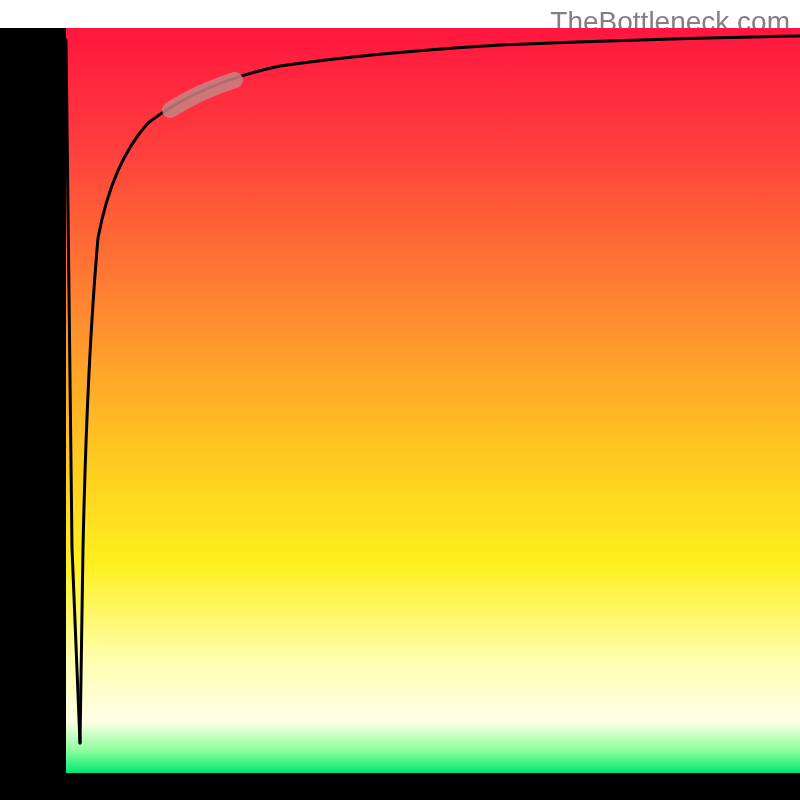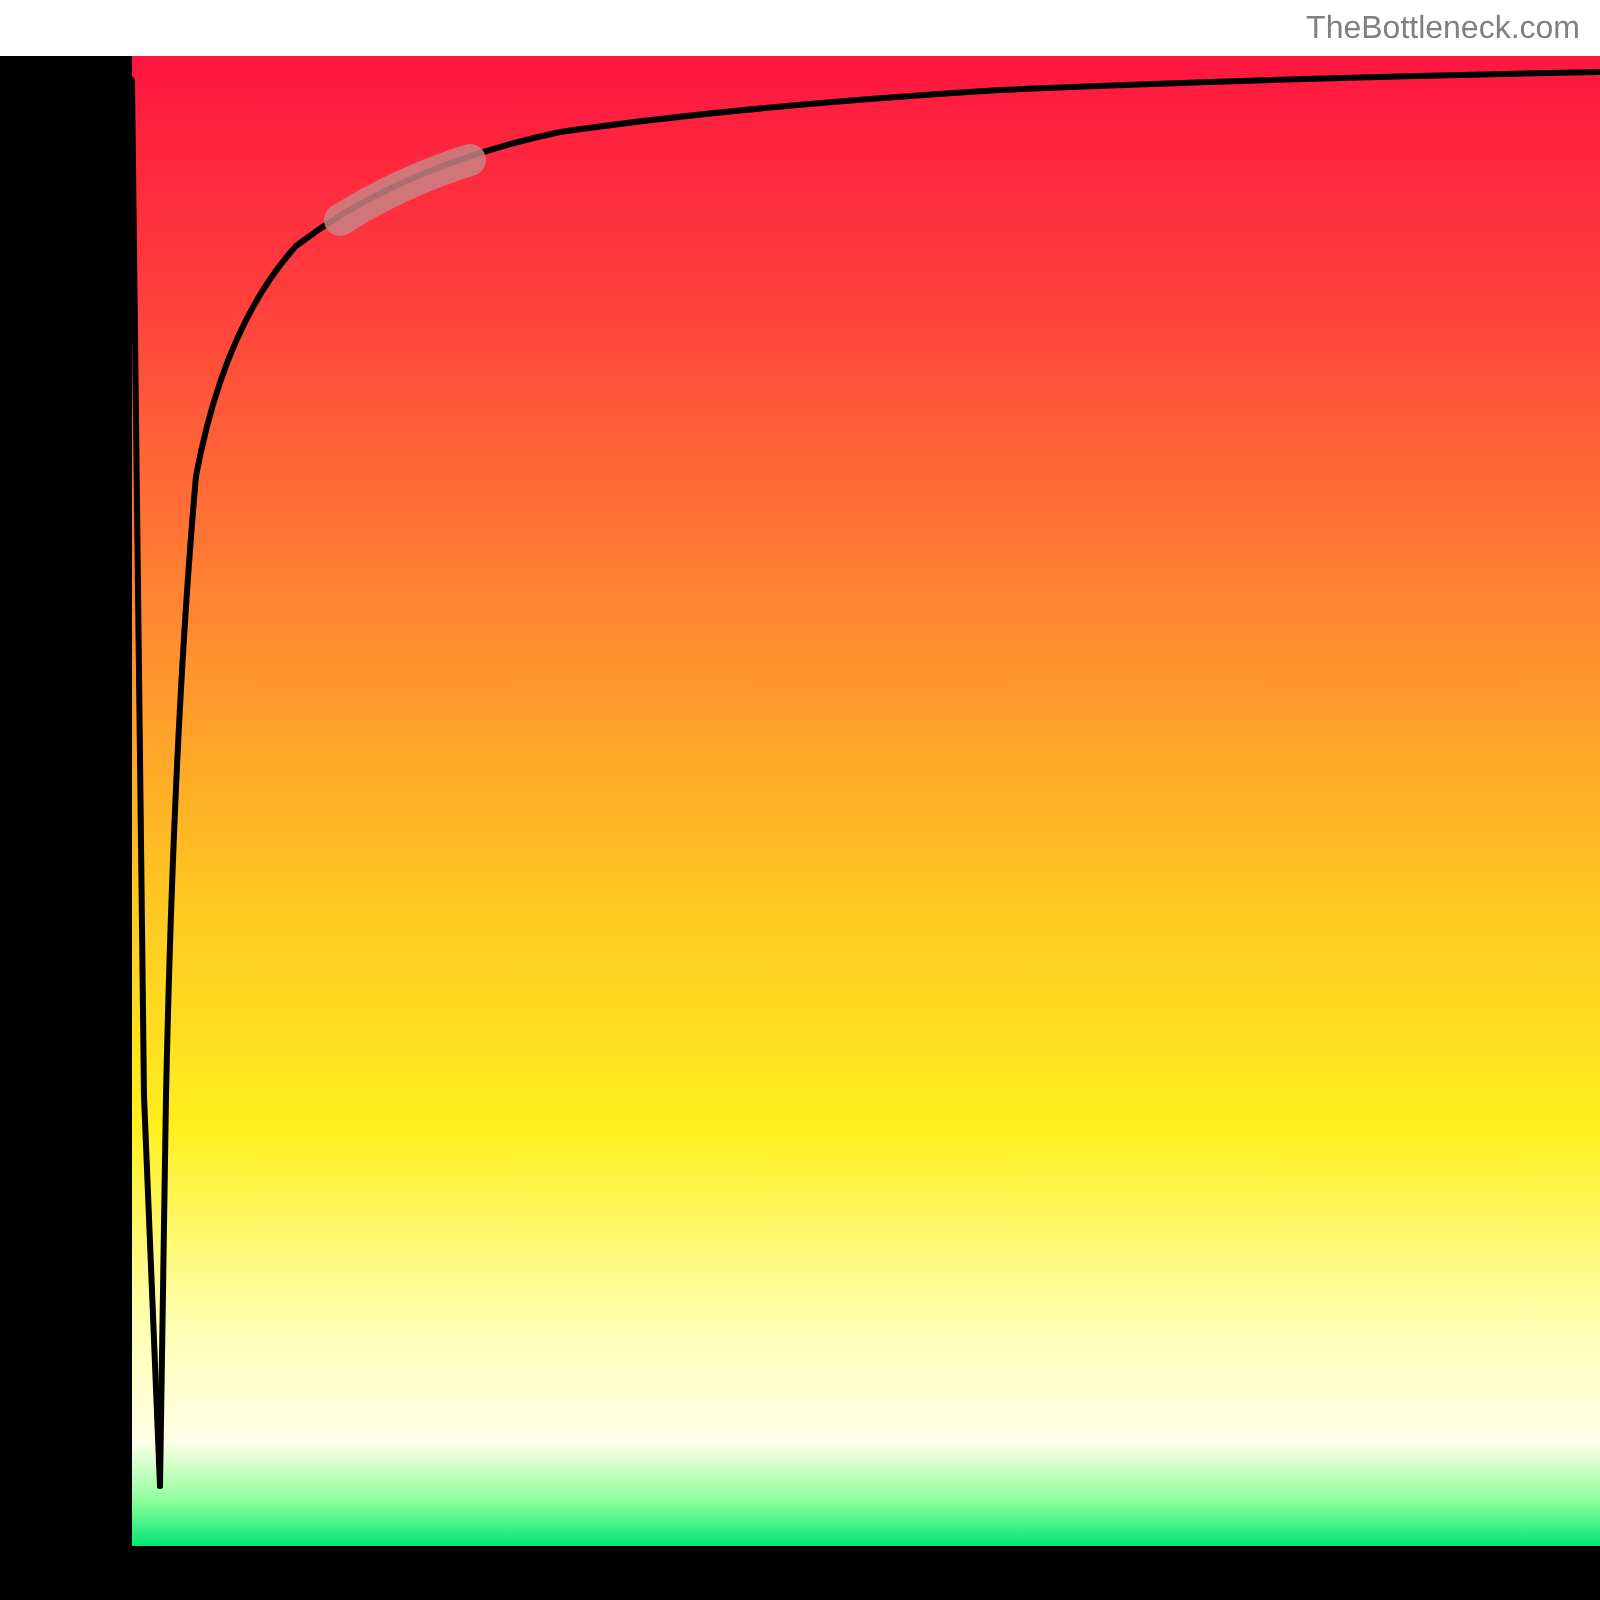--- a/index.html
+++ b/index.html
@@ -8,21 +8,21 @@
     width: 800px;
     height: 800px;
     background: #ffffff;
     font-family: Arial, Helvetica, sans-serif;
     position: relative;
   }
   .watermark {
     position: absolute;
     top: 6px;
     right: 10px;
-    font-size: 16px;
+    font-size: 28px;
     color: #808080;
     font-weight: normal;
     text-align: right;
   }
   .chart-frame {
     position: absolute;
     left: 0;
     top: 28px;
     width: 800px;
     height: 772px;

